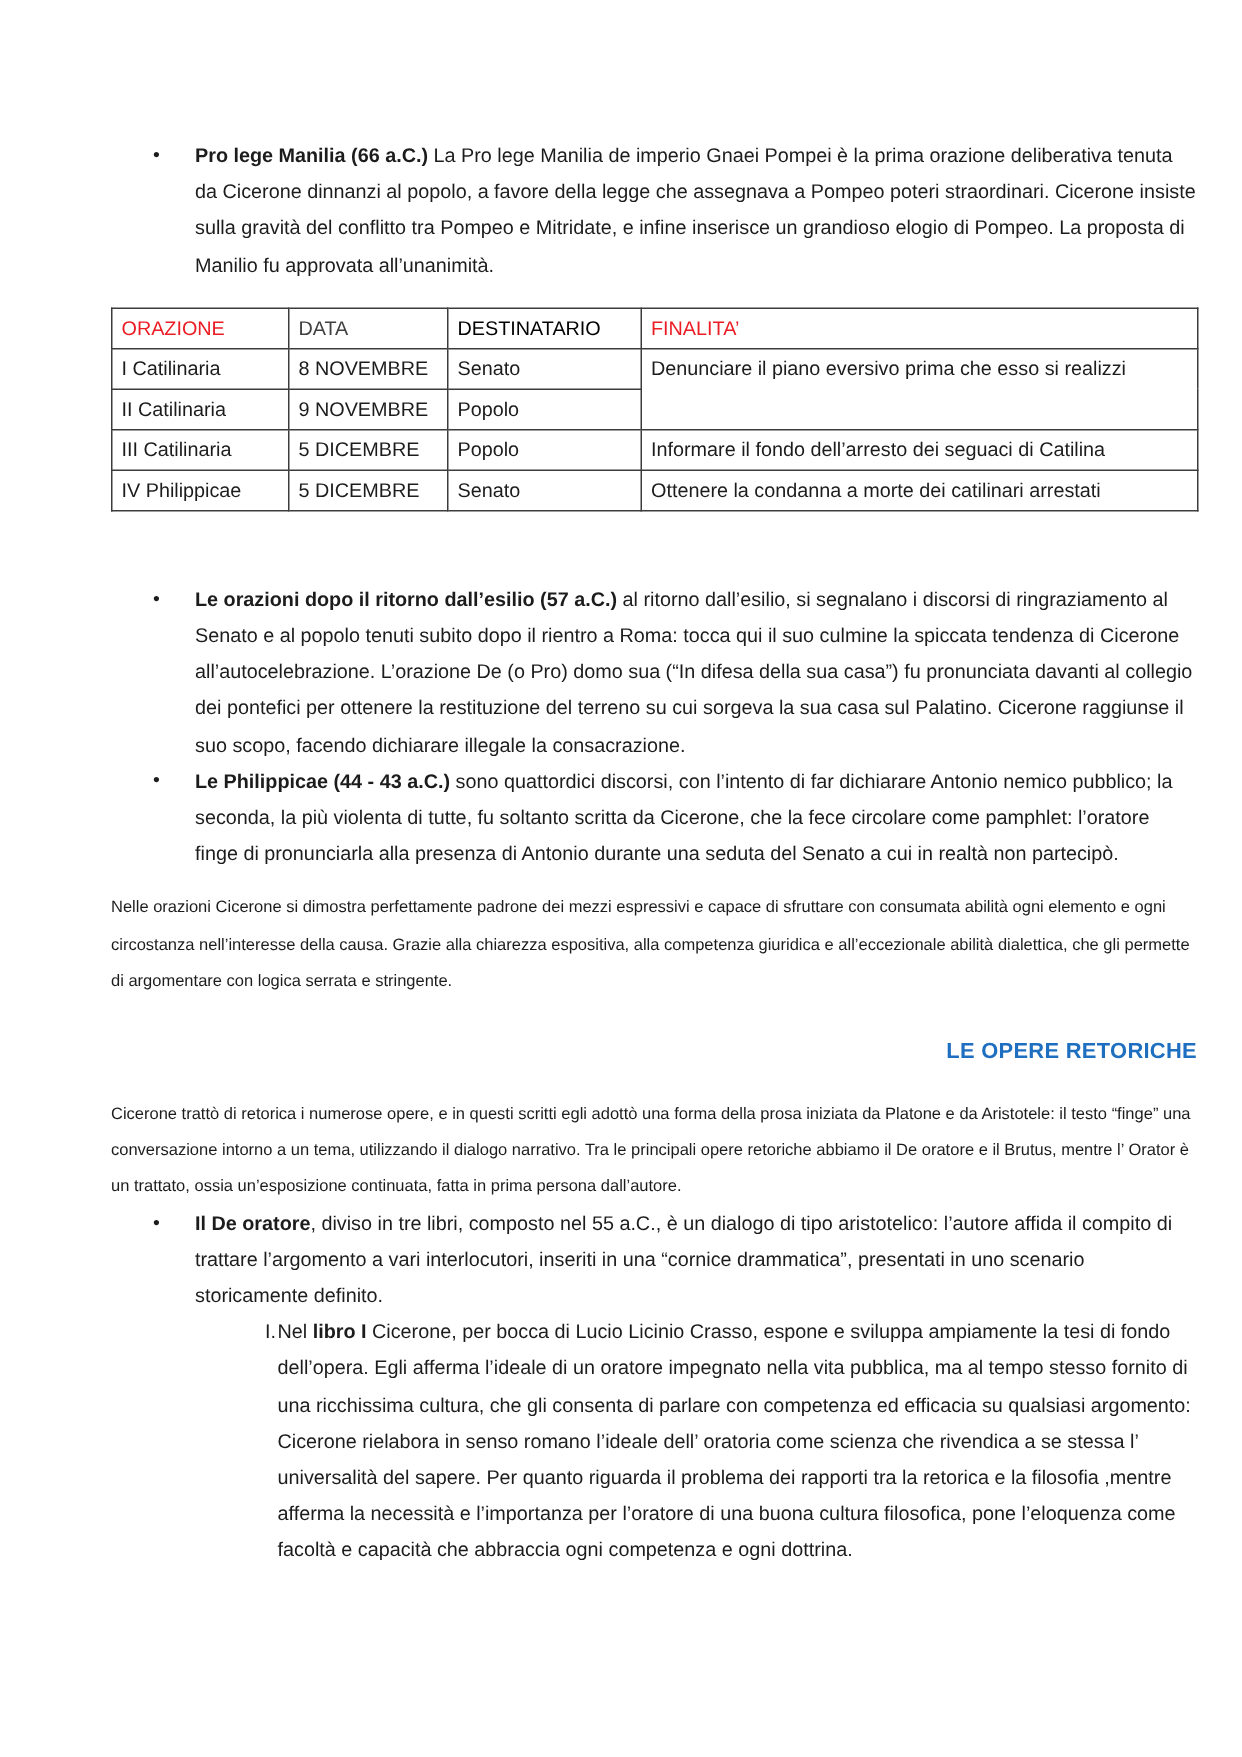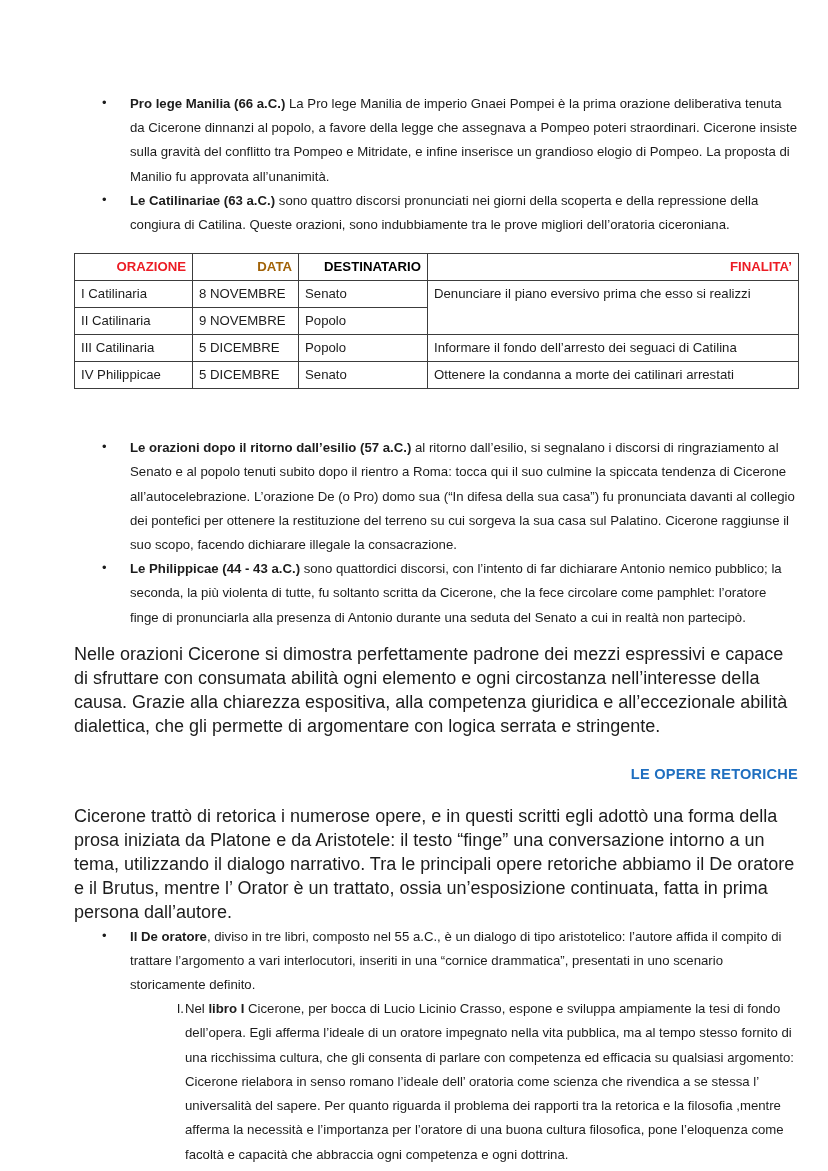--- a/index.html
+++ b/index.html
@@ -26,21 +26,21 @@
   }
   .content {
     position: absolute;
     left: 74px;
     top: 92px;
     width: 724px;
   }
 
   
   .para {
-    font-size: 18px;
+    font-size: 11px;
     line-height: 24.2px;
     text-align: left;
     margin: 0;
     color: #1c1c1c;
   }
   b, .b { font-weight: bold; }
 
   
   ul.bullets {
     list-style: none;
@@ -97,22 +97,21 @@
     border: 1.2px solid #3c3c3c;
     padding: 1px 6px 2px 6px;
     font-size: 13.2px;
     line-height: 23px;
     vertical-align: top;
     text-align: left;
     font-weight: normal;
     color: #1c1c1c;
   }
   table.cat-table th {
-    font-weight: bold;
-    text-align: right;
+    font-weight: normal;
   }
   .col-orazione { width: 118px; }
   .col-data     { width: 106px; }
   .col-dest     { width: 129px; }
   .col-fin      { width: 371px; }
 
   td.name-cell { font-weight: bold; }
 
   .table-wrap { margin-top: 16px; }
 
@@ -132,38 +131,35 @@
 </style>
 </head>
 <body>
 
 <div class="page">
   <div class="content">
 
     <ul class="bullets">
       <li>
         <span class="b">Pro lege Manilia (66 a.C.)</span><span> La Pro lege Manilia de imperio Gnaei Pompei è la prima orazione deliberativa tenuta da Cicerone dinnanzi al popolo, a favore della legge che assegnava a Pompeo poteri straordinari. Cicerone insiste sulla gravità del conflitto tra Pompeo e Mitridate, e infine inserisce un grandioso elogio di Pompeo. La proposta di Manilio fu approvata all’unanimità.</span>
-      </li>
-      <li>
-        <span class="b">Le Catilinariae (63 a.C.)</span><span> sono quattro discorsi pronunciati nei giorni della scoperta e della repressione della congiura di Catilina. Queste orazioni, sono indubbiamente tra le prove migliori dell’oratoria ciceroniana.</span>
       </li>
     </ul>
 
     <div class="table-wrap">
       <table class="cat-table">
         <colgroup>
           <col class="col-orazione">
           <col class="col-data">
           <col class="col-dest">
           <col class="col-fin">
         </colgroup>
         <thead>
           <tr>
             <th style="color:#ec1c24">ORAZIONE</th>
-            <th style="color:#a16207">DATA</th>
+            <th style="color:#404040">DATA</th>
             <th style="color:#000000">DESTINATARIO</th>
             <th style="color:#ec1c24">FINALITA’</th>
           </tr>
         </thead>
         <tbody>
           <tr>
             <td class="name-cell">I Catilinaria</td>
             <td>8 NOVEMBRE</td>
             <td>Senato</td>
             <td rowspan="2">Denunciare il piano eversivo prima che esso si realizzi</td>

